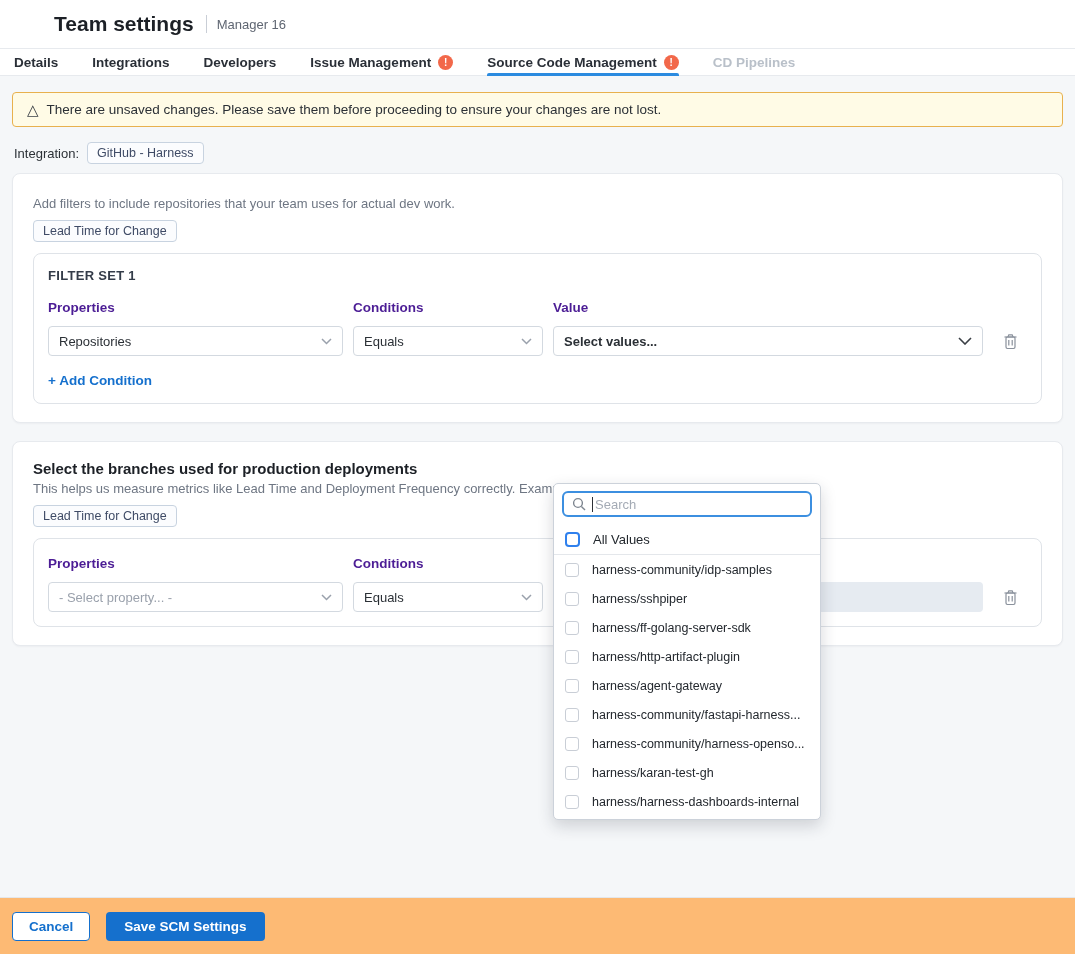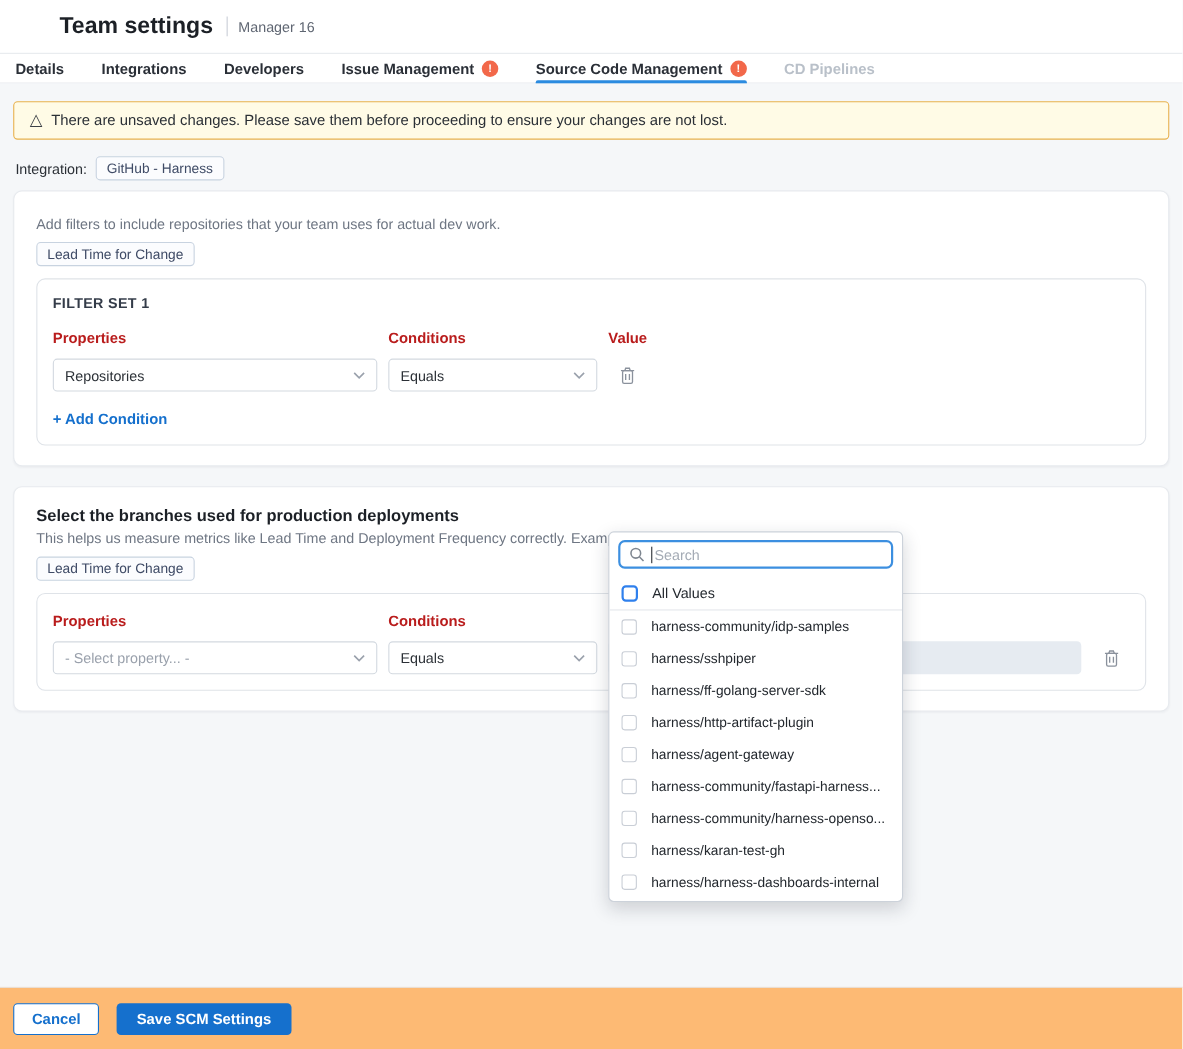--- a/index.html
+++ b/index.html
@@ -35,21 +35,21 @@
           padding:3px 9px; font-size:12.5px; color:#3f4b66; }
   .card { margin:8px 12px 0; background:#fff; border:1px solid #e7eaee; border-radius:8px;
           padding:18px 20px; box-shadow:0 1px 2px rgba(20,30,40,.04); }
   .card + .card { margin-top:18px; }
   .section-title { font-size:15px; font-weight:bold; color:#1c2026; }
   .section-subtitle { margin-top:4px; font-size:13px; color:#6e7683; }
   .metric-chip { margin-top:9px; }
   .filterset { margin-top:11px; border:1px solid #dfe3e8; border-radius:8px; padding:14px; }
   .filterset-title { font-size:13px; font-weight:bold; color:#343c49; letter-spacing:.3px; }
   .cols { display:flex; gap:10px; margin-top:17px; }
-  .col-label { font-size:13.5px; font-weight:bold; color:#b91c1c; }
+  .col-label { font-size:13.5px; font-weight:bold; color:#4c1d95; }
   .w-prop { width:295px; } .w-cond { width:190px; } .w-val { width:430px; }
   .controls { display:flex; gap:10px; margin-top:11px; align-items:center; }
   .select { height:30px; border:1px solid #d3d9e0; border-radius:4px; background:#fff;
             display:flex; align-items:center; justify-content:space-between; padding:0 10px;
             font-size:13px; color:#2b3036; cursor:pointer; }
   .select .ph { color:#9aa1ac; }
   .select.emph { font-weight:bold; }
   .chev { flex:0 0 auto; margin-left:8px; }
   .trash-btn { margin-left:8px; background:none; border:none; cursor:pointer; padding:2px; }
   .disabled-field { height:30px; border-radius:4px; background:#e6ebf1; }
@@ -142,20 +142,26 @@
           <svg class="chev" width="11" height="7" viewBox="0 0 11 7">
               <polyline points="1,1 5.5,5.5 10,1" fill="none" stroke="#9aa1ac" stroke-width="1.5"></polyline>
             </svg>
         </div>
         <div class="select w-cond">
           <span>Equals</span>
           <svg class="chev" width="11" height="7" viewBox="0 0 11 7">
               <polyline points="1,1 5.5,5.5 10,1" fill="none" stroke="#9aa1ac" stroke-width="1.5"></polyline>
             </svg>
         </div>
+        <div class="select w-val emph">
+          <span>Select values...</span>
+          <svg class="chev" width="14" height="8" viewBox="0 0 14 8">
+              <polyline points="1,1 7,7 13,1" fill="none" stroke="#3a3f45" stroke-width="1.6"></polyline>
+            </svg>
+        </div>
         <button class="trash-btn">
           <svg width="15" height="17" viewBox="0 0 15 17">
               <g fill="none" stroke="#8a919c" stroke-width="1.2">
                 <path d="M1.5 4h12"></path>
                 <path d="M5 4 5.8 1.8h3.4L10 4"></path>
                 <rect x="3" y="4" width="9" height="11.5" rx="1.4"></rect>
                 <path d="M5.8 7v5.5M9.2 7v5.5"></path>
               </g>
             </svg>
         </button>

